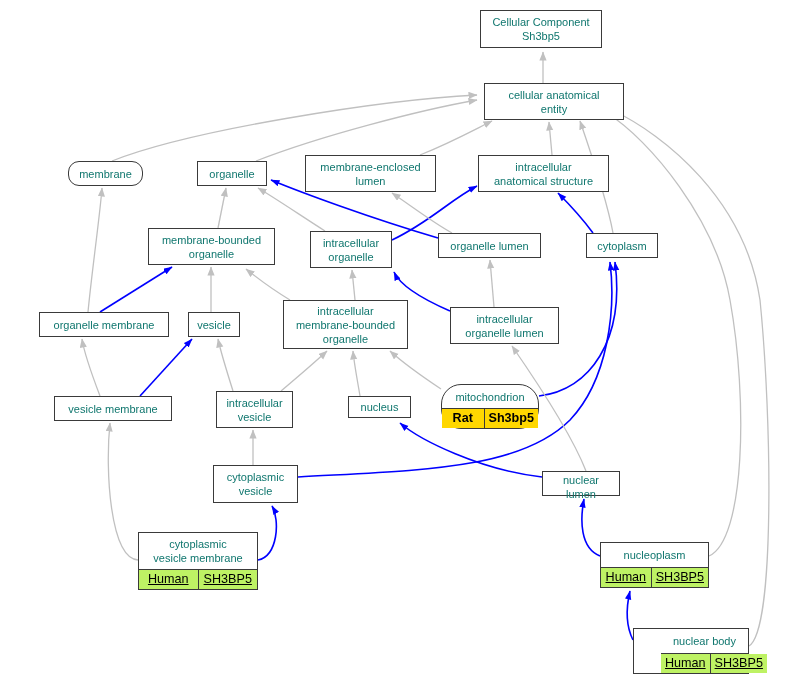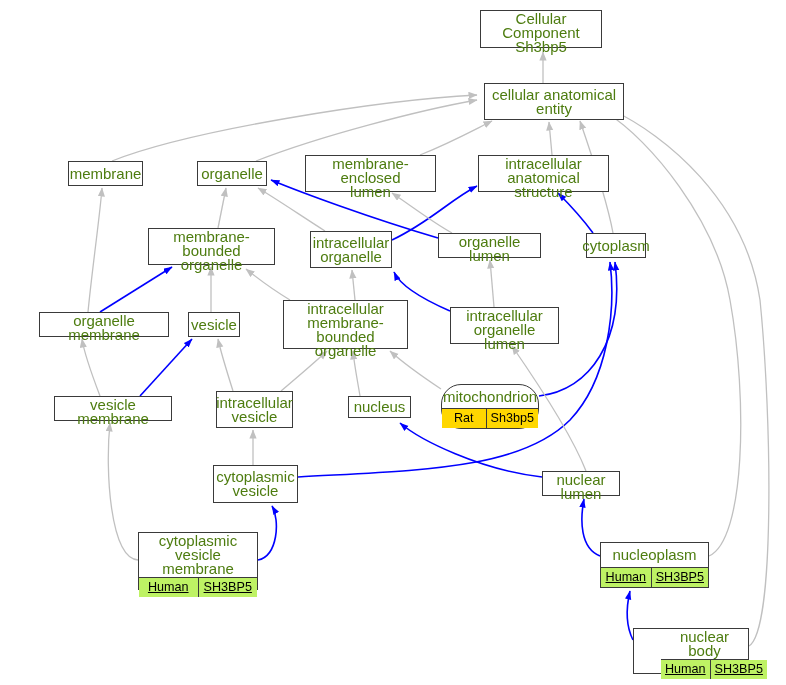--- a/index.html
+++ b/index.html
@@ -2,26 +2,26 @@
 <html><head>
 <meta charset="utf-8">
 <style>
   html,body{margin:0;padding:0;background:#ffffff;}
   body{width:786px;height:685px;overflow:hidden;font-family:"Liberation Sans",sans-serif;}
   #graph{position:relative;width:786px;height:685px;}
   svg#edges{position:absolute;left:0;top:0;width:786px;height:685px;}
   .node{position:absolute;box-sizing:border-box;border:1.5px solid #3a3a3a;background:#ffffff;
         display:flex;flex-direction:column;align-items:stretch;}
   .node .title{flex:1;display:flex;align-items:center;justify-content:center;
-        text-align:center;font-size:15px;line-height:14px;color:#4d7c0f;padding:1px 5px;
+        text-align:center;font-size:11px;line-height:14px;color:#0f766e;padding:1px 5px;
         white-space:pre-line;}
   .ann{display:flex;border-top:1.5px solid #3a3a3a;}
   .ann span{flex:1;text-align:center;font-size:12.6px;line-height:15px;padding:2px 4px;color:#000;}
   .ann span.sp{border-right:1.5px solid #3a3a3a;}
-  .ann.rat span{background:#ffd700;}
+  .ann.rat span{background:#ffd700;font-weight:bold;}
   .ann.human span{background:#bef264;text-decoration:underline;}
 </style>
 </head>
 <body>
 
 <div id="graph">
 
   <svg id="edges" viewBox="0 0 786 685">
     <defs>
       <marker id="ahGray" markerWidth="10" markerHeight="10" refX="8.5" refY="3.6" orient="auto" markerUnits="userSpaceOnUse">
@@ -73,21 +73,21 @@
 
   <div id="nodes-layer">
       <div class="node" style="left: 480px; top: 10px; width: 122px; height: 38px;">
         <div class="title">Cellular Component
 Sh3bp5</div>
       </div>
       <div class="node" style="left: 484px; top: 83px; width: 140px; height: 37px;">
         <div class="title">cellular anatomical
 entity</div>
       </div>
-      <div class="node" style="left: 68px; top: 161px; width: 75px; height: 25px;">
+      <div class="node" style="left: 68px; top: 161px; width: 75px; height: 25px; border-radius: 11px;">
         <div class="title">membrane</div>
       </div>
       <div class="node" style="left: 197px; top: 161px; width: 70px; height: 25px;">
         <div class="title">organelle</div>
       </div>
       <div class="node" style="left: 305px; top: 155px; width: 131px; height: 37px;">
         <div class="title">membrane-enclosed
 lumen</div>
       </div>
       <div class="node" style="left: 478px; top: 155px; width: 131px; height: 37px;">
@@ -98,21 +98,21 @@
         <div class="title">membrane-bounded
 organelle</div>
       </div>
       <div class="node" style="left: 310px; top: 231px; width: 82px; height: 37px;">
         <div class="title">intracellular
 organelle</div>
       </div>
       <div class="node" style="left: 438px; top: 233px; width: 103px; height: 25px;">
         <div class="title">organelle lumen</div>
       </div>
-      <div class="node" style="left: 586px; top: 233px; width: 60px; height: 25px;">
+      <div class="node" style="left: 586px; top: 233px; width: 72px; height: 25px;">
         <div class="title">cytoplasm</div>
       </div>
       <div class="node" style="left: 15px; top: 312px; width: 130px; height: 25px; margin-left: 24px;">
         <div class="title">organelle membrane</div>
       </div>
       <div class="node" style="left: 188px; top: 312px; width: 52px; height: 25px;">
         <div class="title">vesicle</div>
       </div>
       <div class="node" style="left: 283px; top: 300px; width: 125px; height: 49px;">
         <div class="title">intracellular

